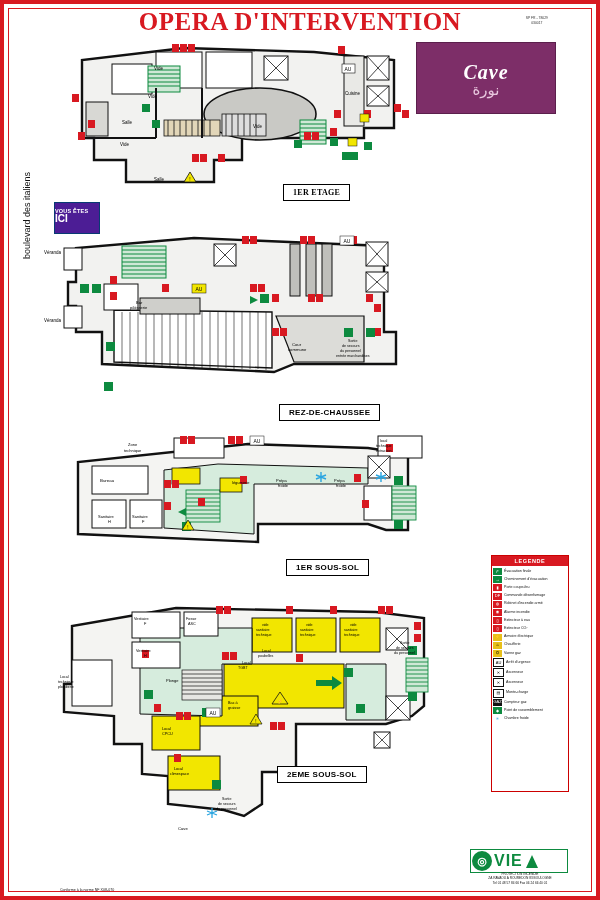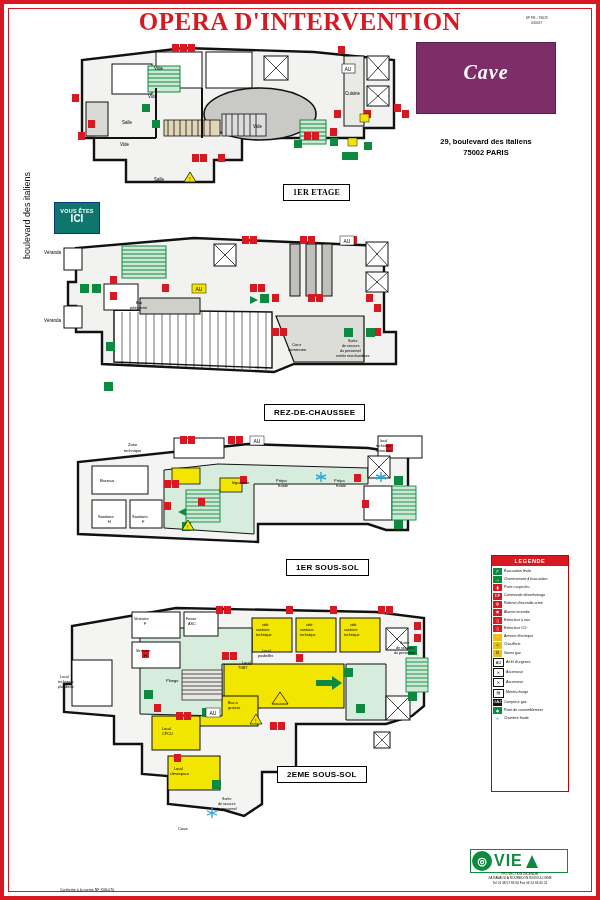--- a/index.html
+++ b/index.html
@@ -64,23 +64,23 @@
   .plate{
     position:absolute;
     background:#ffffff;border:1.5px solid #000;
     font-size:8px;font-weight:bold;color:#000;
     text-align:center;padding:3px 9px;
     letter-spacing:0.3px;
   }
   
   .youare{
     position:absolute;left:50px;top:198px;width:44px;height:30px;
-    background:#0f766e;border:1px solid #0a3straight;
+    background:#4c1d95;border:1px solid #0a3straight;
     border:1px solid #083a73;
-    color:#fff;text-align:center;
+    color:#fff;
   }
   .youare .l1{font-size:5.5px;font-weight:bold;margin-top:5px;letter-spacing:.2px;}
   .youare .l2{font-size:10px;font-weight:bold;line-height:1;}
   
   .street{
     position:absolute;left:18px;top:255px;
     width:150px;
     transform:rotate(-90deg);
     transform-origin:0 0;
     font-size:9px;color:#111;
@@ -141,24 +141,21 @@
  <div class="inner"></div>
 
  <div class="title">OPERA D'INTERVENTION</div>
  <div class="ref">
    <div class="ref-small">SP FR - 78029</div>
    <div class="ref-small">030017</div>
  </div>
 
  <div class="logo-box">
    <div class="logo-script">Cave</div>
- </div>
- <div class="brand-addr">
-   <div>29, boulevard des italiens</div>
-   <div>75002 PARIS</div>
+   <div class="logo-arabic">نورة</div>
  </div>
 
  <div class="youare">
    <div class="l1">VOUS ÊTES</div>
    <div class="l2">ICI</div>
  </div>
 
  <div class="street">boulevard des italiens</div>
 
  <div class="plan" style="left:60px;top:38px;">
@@ -339,21 +336,21 @@
     <text x="92" y="72" font-size="4" font-family="Liberation Sans">Bar</text>
     <text x="86" y="77" font-size="4" font-family="Liberation Sans">pâtisserie</text>
     <text x="248" y="114" font-size="4.2" font-family="Liberation Sans">Cour</text>
     <text x="244" y="119" font-size="4.2" font-family="Liberation Sans">commune</text>
     <text x="304" y="110" font-size="3.6" font-family="Liberation Sans">Sortie</text>
     <text x="298" y="115" font-size="3.6" font-family="Liberation Sans">de secours</text>
     <text x="296" y="120" font-size="3.6" font-family="Liberation Sans">du personnel</text>
     <text x="292" y="125" font-size="3.6" font-family="Liberation Sans">entrée marchandises</text>
   </svg>
  </div>
- <div class="plate" style="left:260px;top:400px;">REZ-DE-CHAUSSEE</div>
+ <div class="plate" style="left:275px;top:400px;">REZ-DE-CHAUSSEE</div>
 
  <div class="plan" style="left:64px;top:430px;">
   <svg width="360" height="125" viewBox="0 0 360 125" xmlns="http://www.w3.org/2000/svg">
     <path d="M10 28 L10 100 L190 108 L190 90 L300 90 L318 96 L340 96 L340 20 L300 14 L180 10 L10 28 Z" fill="#f4f4f2" stroke="#111" stroke-width="2.4"></path>
 
     <path d="M96 36 L96 94 L186 100 L186 50 L300 50 L300 34 L150 30 Z" fill="#d6ecdd" stroke="#111" stroke-width="1"></path>
 
     <rect x="24" y="32" width="56" height="28" fill="#fff" stroke="#111" stroke-width="1"></rect>
     <rect x="24" y="66" width="34" height="28" fill="#fff" stroke="#111" stroke-width="1"></rect>
     <rect x="62" y="66" width="32" height="28" fill="#fff" stroke="#111" stroke-width="1"></rect>

